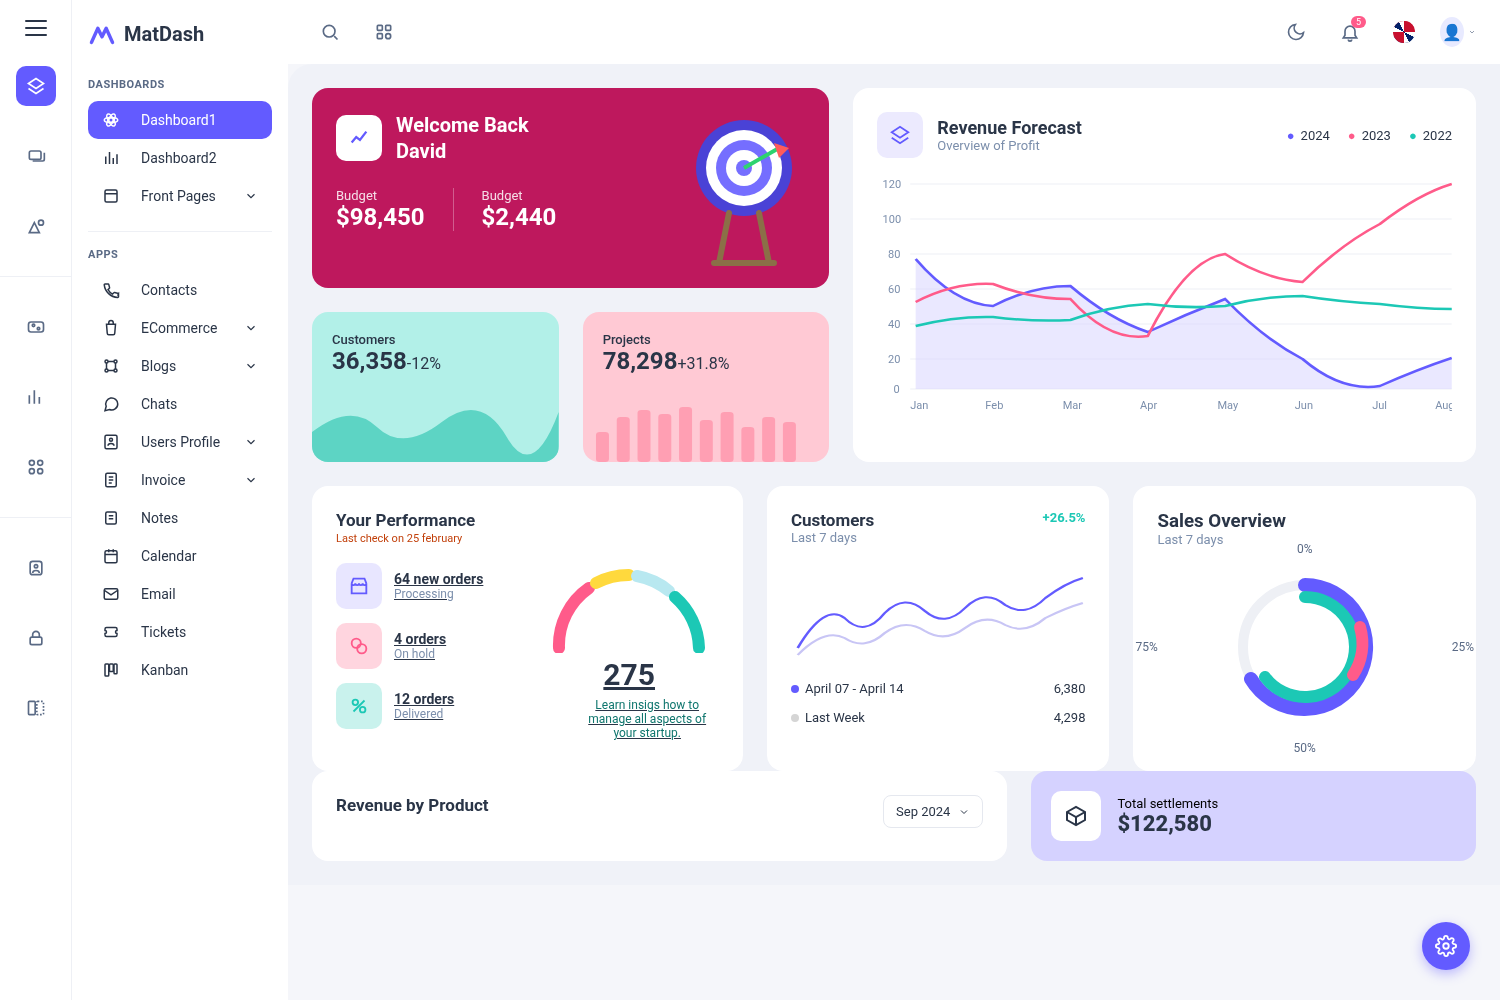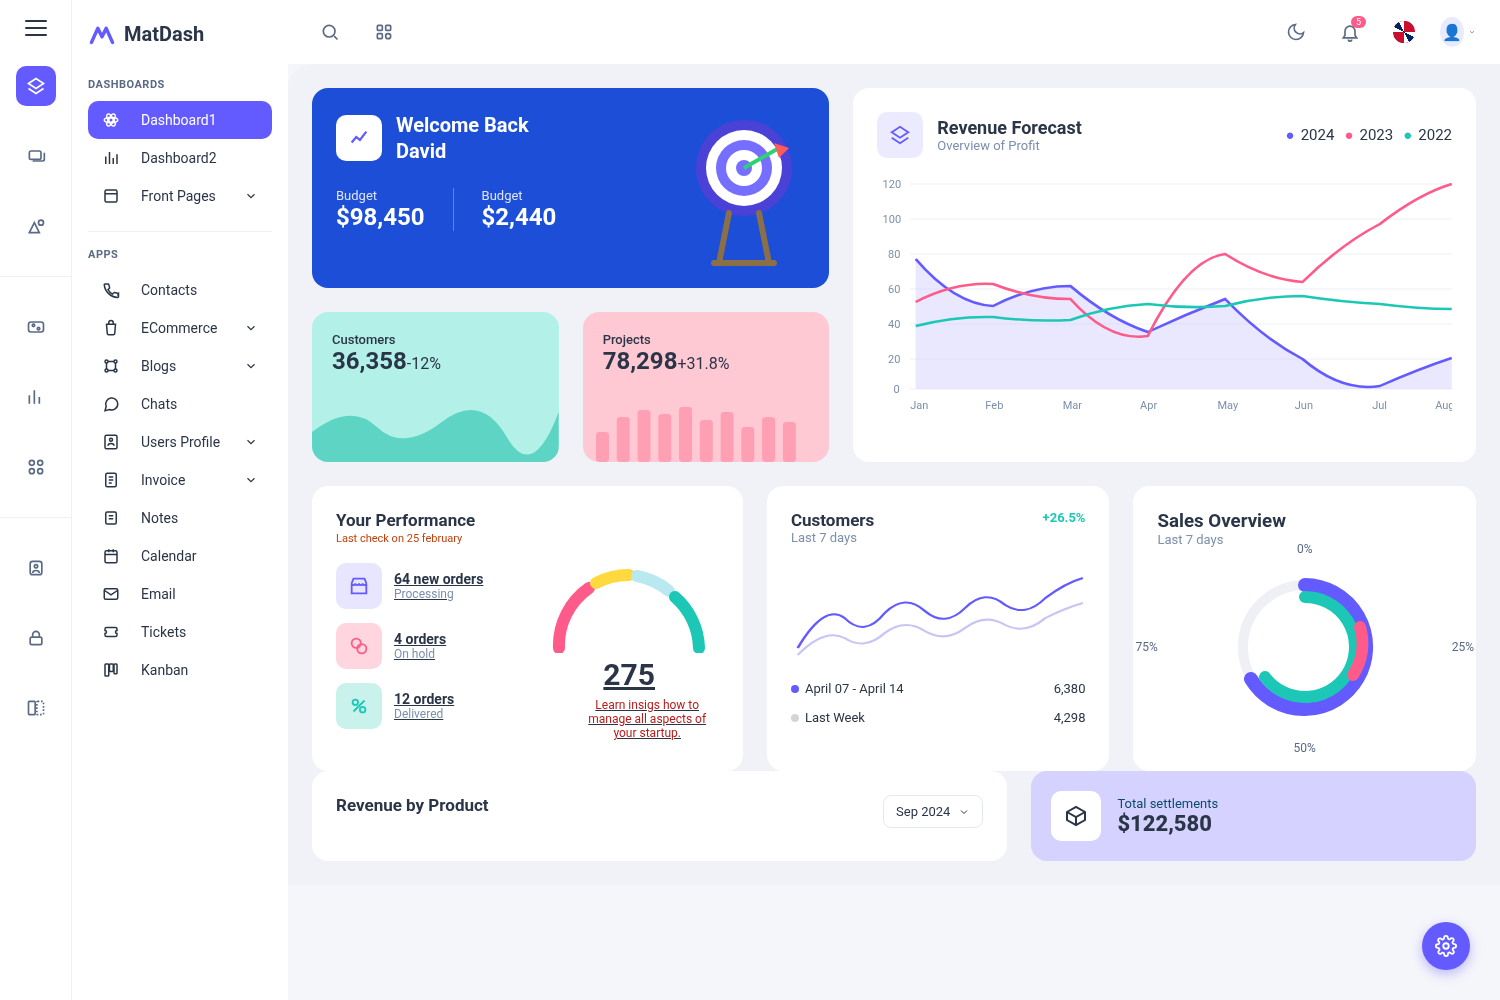--- a/index.html
+++ b/index.html
@@ -34,21 +34,21 @@
 .badge { position: absolute; top: 2px; right: 2px; background: #ff5b8a; color: #fff; font-size: 9px; border-radius: 8px; padding: 1px 5px; }
 .flag { width: 22px; height: 22px; border-radius: 50%; background: linear-gradient(to bottom, #c8102e 33%, #fff 33% 66%, #012169 66%); position: relative; overflow: hidden; }
 .flag::before { content:""; position:absolute; inset:0; background: conic-gradient(from 45deg, #c8102e 0 12%, #fff 12% 20%, #012169 20% 30%, #fff 30% 38%, #c8102e 38% 62%, #fff 62% 70%, #012169 70% 80%, #fff 80% 88%, #c8102e 88% 100%); }
 .avatar { width: 30px; height: 30px; border-radius: 50%; background: #e8eaff; display: flex; align-items: center; justify-content: center; font-size: 16px; }
 
 .content { padding: 24px; background: #f0f2f8; overflow-y: auto; border-radius: 24px 0 0 0; }
 .row { display: flex; gap: 24px; margin-bottom: 24px; }
 .card { background: #fff; border-radius: 16px; padding: 24px; }
 
 
-.welcome { background: #1d4ed8; color: #fff; border-radius: 16px; padding: 24px; display: flex; gap: 20px; position: relative; overflow: hidden; height: 200px; }
+.welcome { background: #be185d; color: #fff; border-radius: 16px; padding: 24px; display: flex; gap: 20px; position: relative; overflow: hidden; height: 200px; }
 .welcome .iconbox { width: 46px; height: 46px; background: #fff; border-radius: 10px; display: flex; align-items: center; justify-content: center; }
 .welcome h2 { font-size: 20px; font-weight: 700; line-height: 1.3; }
 .welcome .stats { display: flex; gap: 28px; margin-top: 24px; }
 .welcome .stat .lbl { font-size: 13px; opacity: 0.85; }
 .welcome .stat .val { font-size: 24px; font-weight: 700; }
 .welcome .stat + .stat { border-left: 1px solid rgba(255,255,255,0.3); padding-left: 28px; }
 .welcome .target { position: absolute; right: 20px; top: 20px; }
 
 .mini-row { display: flex; gap: 24px; }
 .mini-card { flex: 1; border-radius: 16px; padding: 20px; height: 150px; position: relative; overflow: hidden; }
@@ -58,21 +58,21 @@
 .mini-card .val { font-size: 24px; font-weight: 700; display: inline-block; }
 .mini-card .delta { font-size: 16px; font-weight: 400; }
 .mini-card .spark { position: absolute; bottom: 0; left: 0; right: 0; }
 
 
 .rev-card { flex: 1; }
 .rev-head { display: flex; align-items: center; gap: 14px; margin-bottom: 16px; }
 .rev-icon { width: 46px; height: 46px; background: #eceafe; border-radius: 10px; display: flex; align-items: center; justify-content: center; color: #635bff; }
 .rev-title { font-size: 18px; font-weight: 700; }
 .rev-sub { font-size: 13px; color: #7c8fac; }
-.legend { display: flex; gap: 10px; font-size: 15px; margin-left: auto; }
+.legend { display: flex; gap: 18px; font-size: 13px; margin-left: auto; }
 .legend span::before { content:"●"; margin-right: 6px; }
 .lg-2024::before { color: #635bff; }
 .lg-2023::before { color: #ff5b8a; }
 .lg-2022::before { color: #1cc8b5; }
 .rev-chart { height: 240px; position: relative; }
 
 
 .perf-row { display: flex; gap: 24px; }
 .perf-card { flex: 1.3; }
 .perf-card h3 { font-size: 17px; font-weight: 700; }
@@ -81,21 +81,21 @@
 .perf-list { flex: 1; display: flex; flex-direction: column; gap: 14px; }
 .perf-item { display: flex; align-items: center; gap: 12px; }
 .perf-item .ibox { width: 46px; height: 46px; border-radius: 10px; display: flex; align-items: center; justify-content: center; }
 .ibox.purple { background: #e8e6ff; color: #635bff; }
 .ibox.pink { background: #ffd5df; color: #ff5b8a; }
 .ibox.teal { background: #c9f2ed; color: #1cc8b5; }
 .perf-item .t1 { font-size: 14px; font-weight: 700; }
 .perf-item .t2 { font-size: 12px; color: #7c8fac; }
 .gauge-side { flex: 1; text-align: center; }
 .gauge-val { font-size: 30px; font-weight: 700; }
-.gauge-sub { font-size: 12px; color: #b91c1c; margin-top: 6px; margin-left: 36px; }
+.gauge-sub { font-size: 12px; color: #0f766e; margin-top: 6px; margin-left: 36px; }
 
 .cust-card { flex: 1; }
 .cust-head { display: flex; justify-content: space-between; align-items: flex-start; }
 .cust-head h3 { font-size: 17px; font-weight: 700; }
 .cust-head .sub { font-size: 13px; color: #7c8fac; }
 .cust-head .delta { color: #1cc8b5; font-weight: 700; font-size: 13px; }
 .cust-chart { height: 100px; margin: 18px 0; }
 .cust-legend { font-size: 13px; }
 .cust-legend .row2 { display: flex; justify-content: space-between; margin-top: 14px; }
 .cust-legend .dot { display: inline-block; width: 8px; height: 8px; border-radius: 50%; margin-right: 6px; }
@@ -104,21 +104,21 @@
 .donut-wrap { position: relative; height: 200px; display:flex; align-items:center; justify-content:center; }
 .donut-lbl { position: absolute; font-size: 12px; color: #5a6a85; }
 
 
 .rbp-card { flex: 1.6; display: flex; justify-content: space-between; align-items: flex-start; }
 .rbp-card h3 { font-size: 17px; font-weight: 700; }
 .select { border: 1px solid #e5e8ef; border-radius: 8px; padding: 8px 12px; font-size: 13px; display: flex; align-items: center; gap: 8px; cursor: pointer; }
 
 .settle-card { flex: 1; background: #d5d2ff; border-radius: 16px; padding: 20px; display: flex; align-items: center; gap: 16px; }
 .settle-icon { width: 50px; height: 50px; background: #fff; border-radius: 10px; display: flex; align-items: center; justify-content: center; }
-.settle-card .lbl { font-size: 13px; color: #0c4a6e; }
+.settle-card .lbl { font-size: 13px; color: #000000; }
 .settle-card .val { font-size: 22px; font-weight: 800; }
 
 .fab { position: fixed; bottom: 30px; right: 30px; width: 48px; height: 48px; border-radius: 50%; background: #635bff; color: #fff; display: flex; align-items: center; justify-content: center; cursor: pointer; box-shadow: 0 4px 12px rgba(99,91,255,0.4); }
 </style>
 </head>
 <body>
 
 <div class="app">
 
   <div class="rail">

